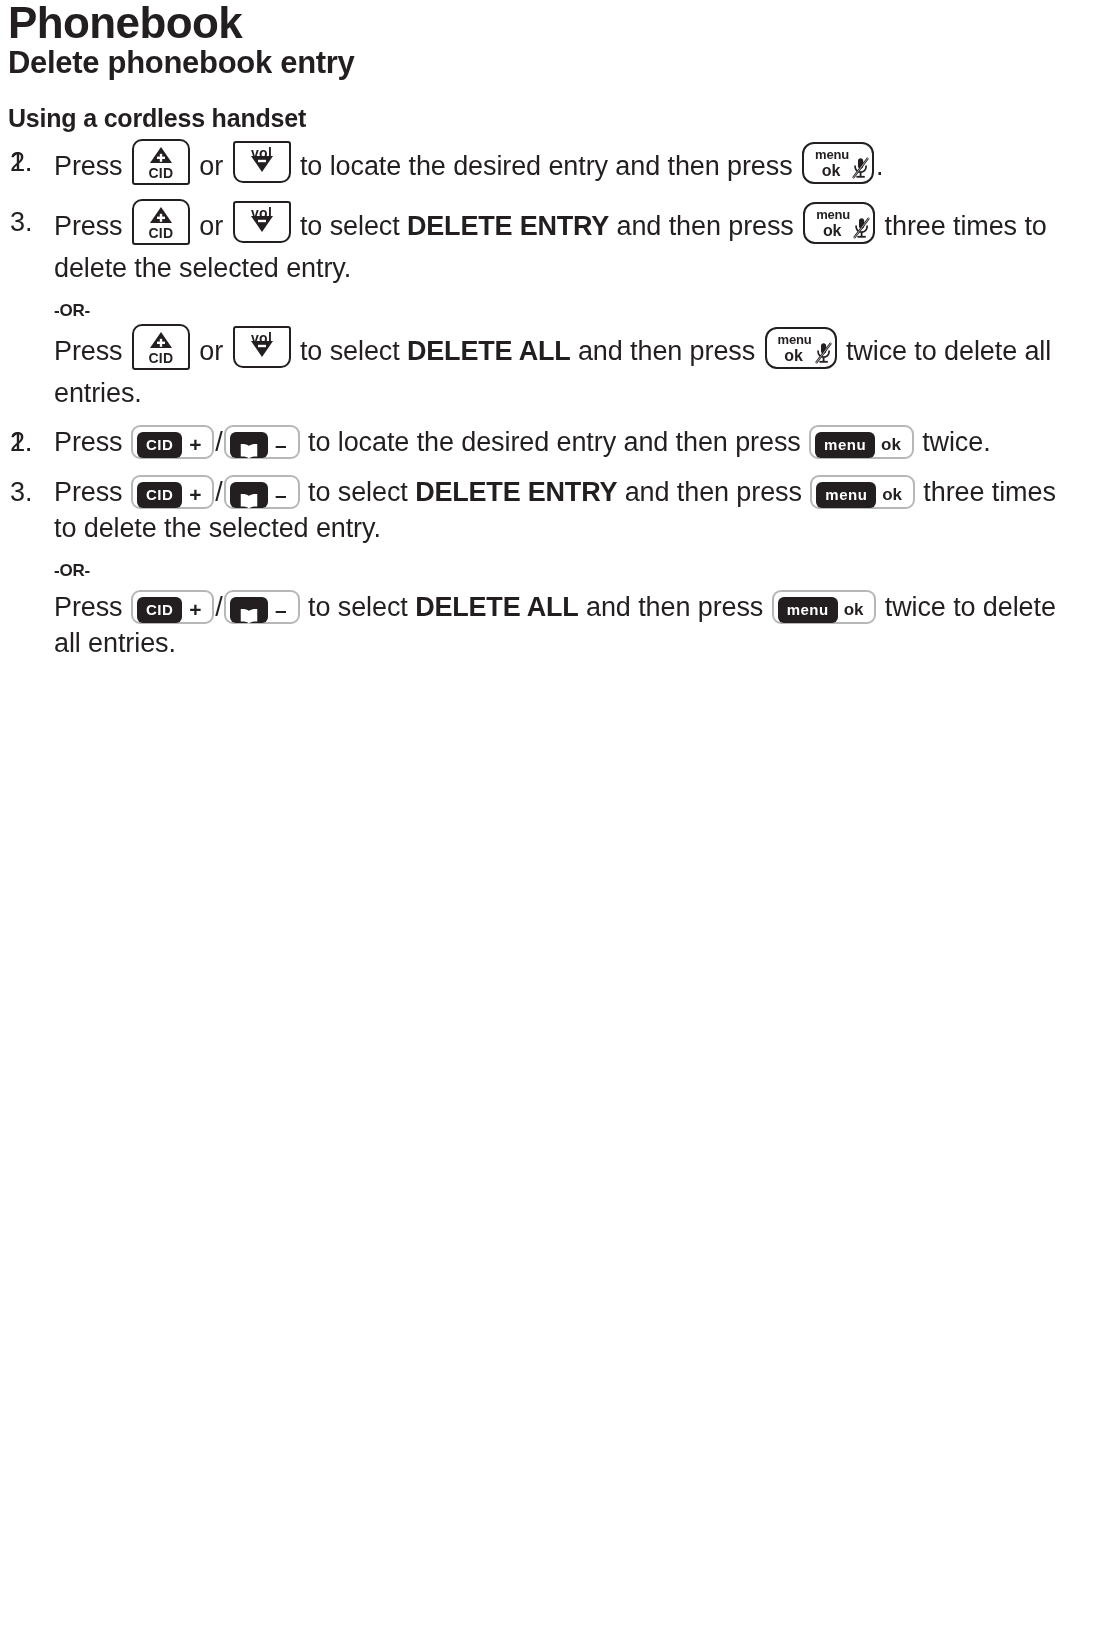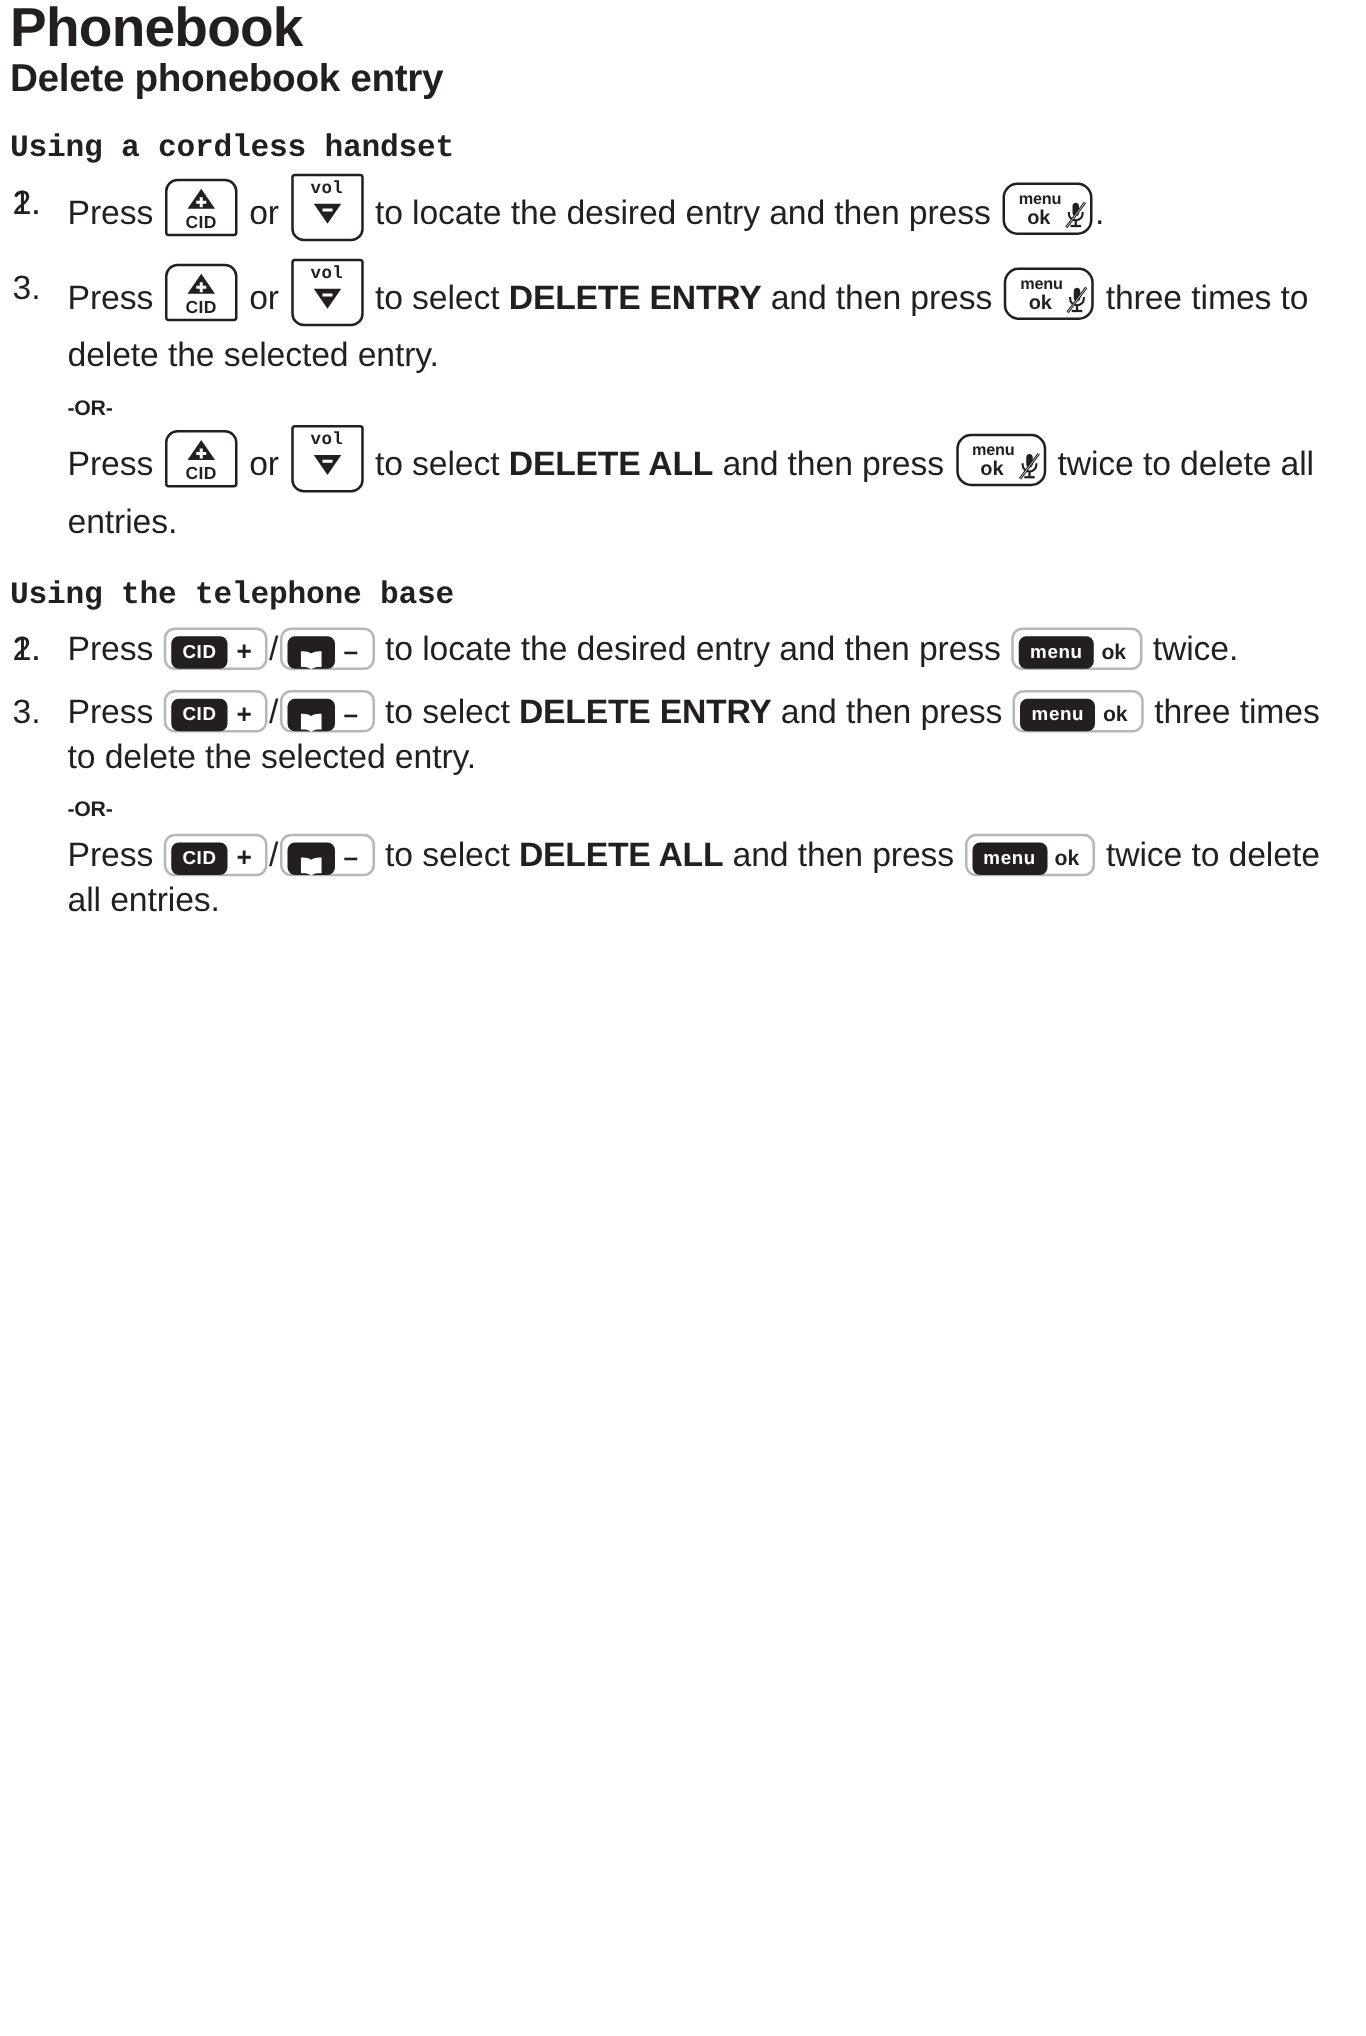--- a/index.html
+++ b/index.html
@@ -40,21 +40,20 @@
     letter-spacing: -0.3px;
     line-height: 1.0;
     margin: 2px 0 0 0;
   }
   .h3 {
     font-size: 25px;
     font-weight: bold;
     letter-spacing: -0.2px;
     line-height: 1.0;
     margin: 28px 0 0 0;
-    font-family: Liberation Mono, monospace;
   }
 
   
   ol.steps {
     list-style: none;
     margin: 6px 0 0 0;
     padding: 0;
   }
   ol.steps > li {
     position: relative;
@@ -136,24 +135,23 @@
     right: 0;
     bottom: 3px;
     font-size: 14px;
     font-weight: bold;
     letter-spacing: 0.3px;
   }
 
   
   .key-vol-hs {
     width: 58px;
-    height: 54px;
+    height: 42px;
     border-radius: 3px 3px 10px 10px;
     top: -6px;
-    font-family: Liberation Mono, monospace;
   }
   .key-vol-hs .lbl {
     position: absolute;
     left: 0;
     right: 0;
     top: 3px;
     font-size: 14px;
     font-weight: bold;
     letter-spacing: 0.3px;
   }
@@ -327,21 +325,20 @@
               </svg></span></span> to select <span class="strongword">DELETE ALL</span> and then press <span class="key key-menu-hs nowrap"><span class="m1">menu</span><span class="m2">ok</span><span class="muteicon"><svg viewBox="0 0 17 22" width="100%" height="100%" aria-hidden="true">
                 <path d="M8.6 1.2 c1.5 0 2.6 1.1 2.6 2.5 l0 5.6 c0 1.4 -1.1 2.5 -2.6 2.5 c-1.5 0 -2.6 -1.1 -2.6 -2.5 l0 -5.6 c0 -1.4 1.1 -2.5 2.6 -2.5 z" fill="#231f20"></path>
                 <path d="M3.1 8.6 l0 1.2 c0 3 2.4 5.4 5.5 5.4 c3.1 0 5.5 -2.4 5.5 -5.4 l0 -1.2" fill="none" stroke="#231f20" stroke-width="1.7"></path>
                 <rect x="7.7" y="15" width="1.8" height="4.3" fill="#231f20"></rect>
                 <rect x="4.4" y="18.9" width="8.4" height="1.8" fill="#231f20"></rect>
                 <line x1="1" y1="21" x2="16" y2="1" stroke="#231f20" stroke-width="2.2"></line>
                 <line x1="1" y1="21" x2="16" y2="1" stroke="#fff" stroke-width="0.6"></line>
               </svg></span></span> twice to delete all entries.</div></li>
     </ol>
 
-  <h3 class="h3">Using the telephone base</h3>
   <ol class="steps" id="base-steps">
       <li><span class="num">1.</span></li>
       <li><span class="num">2.</span><span>Press <span class="bkey nowrap"><span class="pill text">CID</span><span class="sign">+</span></span>/<span class="bkey nowrap"><span class="pill bookpill"><span class="bookglyph-w"><svg viewBox="0 0 24 19" width="100%" height="100%" aria-hidden="true">
                   <path d="M12 3.6 C9.6 1.3 5.6 0.9 2.1 1.2 L2.1 16.2 C5.6 15.9 9.6 16.3 12 18.2 Z" fill="#ffffff"></path>
                   <path d="M12 3.6 C14.4 1.3 18.4 0.9 21.9 1.2 L21.9 16.2 C18.4 15.9 14.4 16.3 12 18.2 Z" fill="#ffffff"></path>
                   <rect x="11.2" y="3.2" width="1.6" height="15" fill="#ffffff"></rect>
                 </svg></span></span><span class="sign">–</span></span> to locate the desired entry and then press <span class="bkey nowrap"><span class="pill text">menu</span><span class="okword">ok</span></span> twice.</span></li>
       <li><span class="num">3.</span><span>Press <span class="bkey nowrap"><span class="pill text">CID</span><span class="sign">+</span></span>/<span class="bkey nowrap"><span class="pill bookpill"><span class="bookglyph-w"><svg viewBox="0 0 24 19" width="100%" height="100%" aria-hidden="true">
                   <path d="M12 3.6 C9.6 1.3 5.6 0.9 2.1 1.2 L2.1 16.2 C5.6 15.9 9.6 16.3 12 18.2 Z" fill="#ffffff"></path>
                   <path d="M12 3.6 C14.4 1.3 18.4 0.9 21.9 1.2 L21.9 16.2 C18.4 15.9 14.4 16.3 12 18.2 Z" fill="#ffffff"></path>

